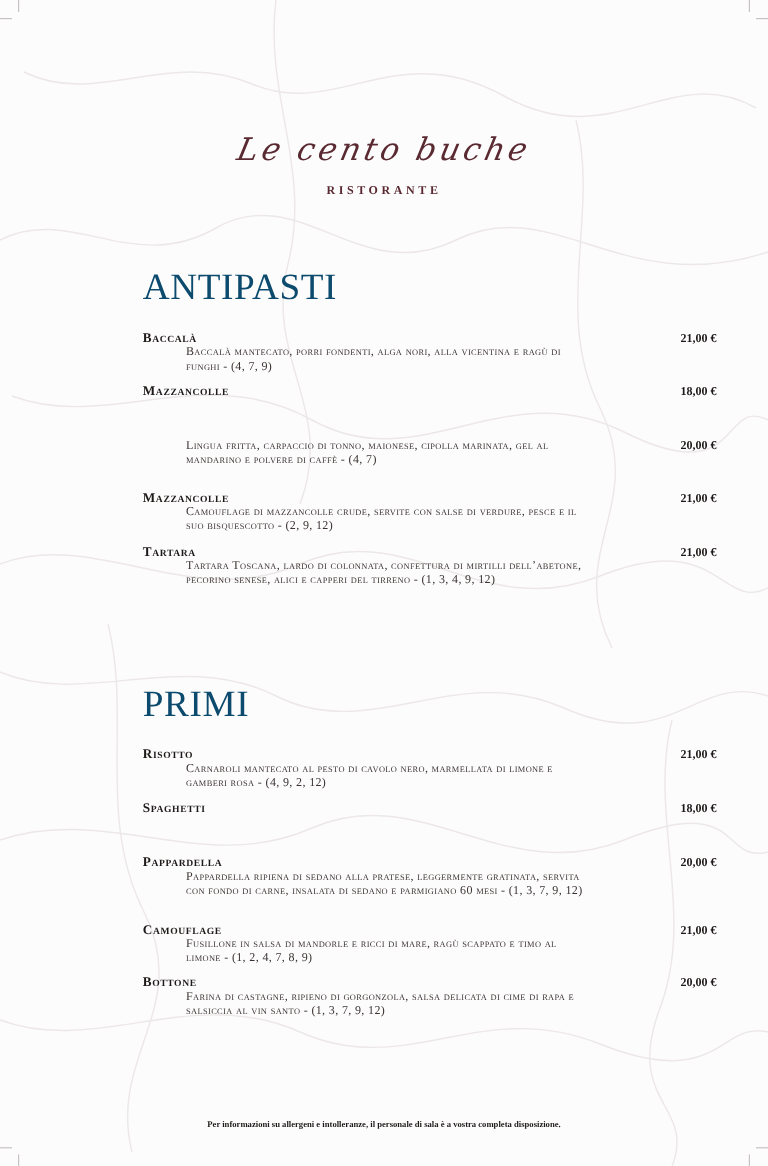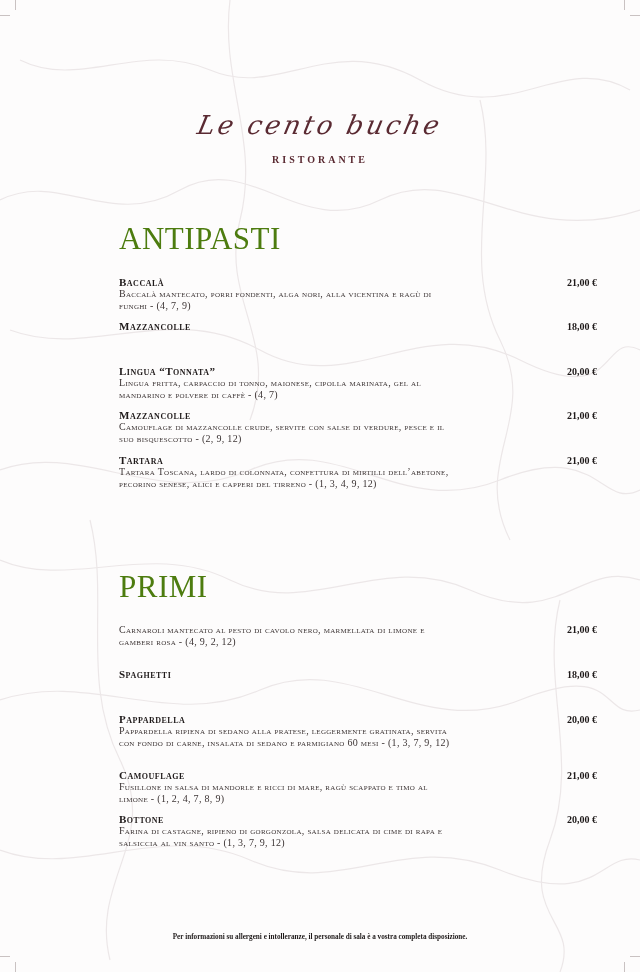--- a/index.html
+++ b/index.html
@@ -31,33 +31,33 @@
   .logo-sub {
     margin-top: 12px;
     font-size: 10px;
     letter-spacing: 3px;
     color: #5a2a32;
     font-weight: bold;
   }
   .section-title {
     position: absolute; left: 119px;
     font-size: 31px; letter-spacing: 0.5px;
-    color: #4d7c0f; font-weight: normal;
+    color: #0c4a6e; font-weight: normal;
   }
   .items { position: absolute; left: 119px; width: 478px; }
   .item { position: relative; }
   .item-name {
     font-variant: small-caps; font-weight: bold;
     font-size: 11px; letter-spacing: 0.5px;
     line-height: 11px; color: #1f1a1a;
   }
   .item-desc {
     font-variant: small-caps;
     font-size: 10px; line-height: 11.5px;
-    width: 340px; color: #3c3434; letter-spacing: 0.3px;
+    width: 340px; color: #3c3434; letter-spacing: 0.3px; margin-left: 36px;
   }
   .item-price {
     position: absolute; right: 0; top: 0;
     font-size: 10px; font-weight: bold;
     font-variant: small-caps; color: #1f1a1a;
   }
   .footer-note {
     position: absolute; left: 0; width: 640px; top: 933px;
     text-align: center; font-size: 7.2px; font-weight: bold; color: #1f1a1a;
   }
@@ -101,40 +101,40 @@
   <div class="item" style="position:absolute;top:0;width:478px;">
     <div class="item-name">Baccalà</div>
     <div class="item-desc">Baccalà mantecato, porri fondenti, alga nori, alla vicentina e ragù di funghi - (4, 7, 9)</div>
     <div class="item-price">21,00 €</div>
   </div>
   <div class="item" style="position:absolute;top:44px;width:478px;">
     <div class="item-name">Mazzancolle</div>
     <div class="item-price">18,00 €</div>
   </div>
   <div class="item" style="position:absolute;top:89px;width:478px;">
-    <div class="item-name">Lingua “Tonnata”</div>
     <div class="item-desc">Lingua fritta, carpaccio di tonno, maionese, cipolla marinata, gel al mandarino e polvere di caffè - (4, 7)</div>
     <div class="item-price">20,00 €</div>
   </div>
   <div class="item" style="position:absolute;top:133px;width:478px;">
     <div class="item-name">Mazzancolle</div>
     <div class="item-desc">Camouflage di mazzancolle crude, servite con salse di verdure, pesce e il suo bisquescotto - (2, 9, 12)</div>
     <div class="item-price">21,00 €</div>
   </div>
   <div class="item" style="position:absolute;top:178px;width:478px;">
     <div class="item-name">Tartara</div>
     <div class="item-desc">Tartara Toscana, lardo di colonnata, confettura di mirtilli dell’abetone, pecorino senese, alici e capperi del tirreno - (1, 3, 4, 9, 12)</div>
     <div class="item-price">21,00 €</div>
   </div>
 </div>
 
 <div class="section-title" style="top:569px;">PRIMI</div>
 
 <div class="items" style="top:624px;">
   <div class="item" style="position:absolute;top:0;width:478px;">
+    <div class="item-name">Risotto</div>
     <div class="item-desc">Carnaroli mantecato al pesto di cavolo nero, marmellata di limone e gamberi rosa - (4, 9, 2, 12)</div>
     <div class="item-price">21,00 €</div>
   </div>
   <div class="item" style="position:absolute;top:45px;width:478px;">
     <div class="item-name">Spaghetti</div>
     <div class="item-price">18,00 €</div>
   </div>
   <div class="item" style="position:absolute;top:90px;width:478px;">
     <div class="item-name">Pappardella</div>
     <div class="item-desc">Pappardella ripiena di sedano alla pratese, leggermente gratinata, servita con fondo di carne, insalata di sedano e parmigiano 60 mesi - (1, 3, 7, 9, 12)</div>

